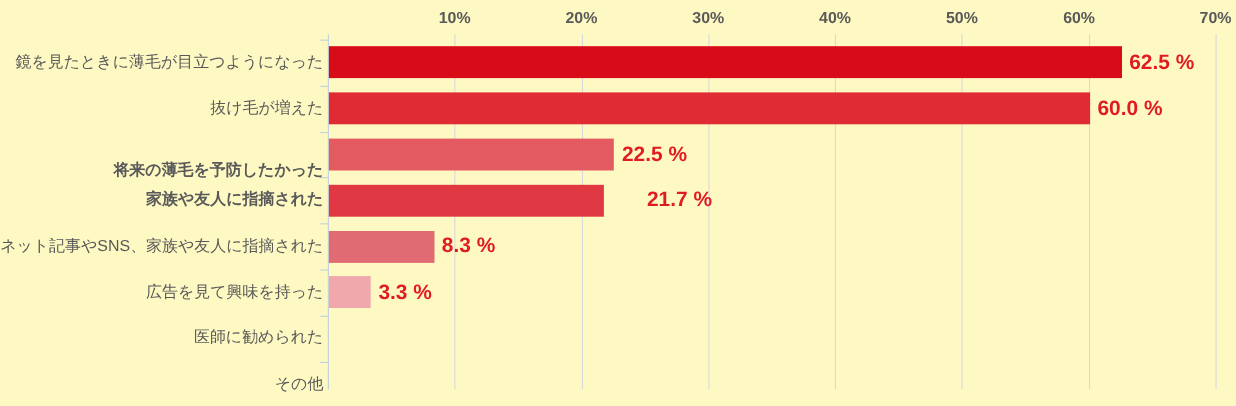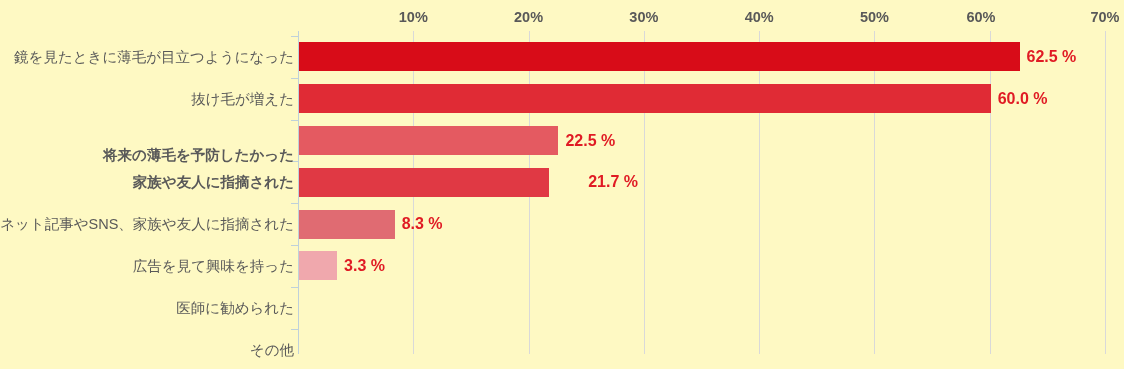--- a/index.html
+++ b/index.html
@@ -63,21 +63,21 @@
     transform: translateY(-50%);
   }
   
   .bar {
     position: absolute;
     left: 299px;
   }
   
   .value-label {
     position: absolute;
-    font-size: 16px;
+    font-size: 19px;
     font-weight: bold;
     color: #e01b24;
     white-space: nowrap;
     line-height: 1;
     transform: translateY(-50%);
   }
 </style>
 </head>
 <body>
 
@@ -111,21 +111,21 @@
       <div class="tick-label" style="left: 981px;">60%</div>
       <div class="tick-label" style="left: 1105px;">70%</div>
     </div>
   <div id="categories-layer">
       <div class="cat-label" style="top: 56.9px;">鏡を見たときに薄毛が目立つようになった</div>
       <div class="cat-label" style="top: 98.7px;">抜け毛が増えた</div>
       <div class="cat-label" style="top: 155px; font-weight: bold;">将来の薄毛を予防したかった</div>
       <div class="cat-label" style="top: 182.3px; font-weight: bold;">家族や友人に指摘された</div>
       <div class="cat-label" style="top: 224.1px;">ネット記事やSNS、家族や友人に指摘された</div>
       <div class="cat-label" style="top: 265.9px; margin-left: 40px;">広告を見て興味を持った</div>
-      <div class="cat-label" style="top: 307.7px;">医師に勧められた</div>
+      <div class="cat-label" style="top: 307.7px; font-family: Liberation Mono, monospace;">医師に勧められた</div>
       <div class="cat-label" style="top: 349.5px;">その他</div>
     </div>
   <div id="bars-layer">
       <div class="bar" style="top: 42.4px; height: 29px; width: 720.536px; background: rgb(216, 12, 24);"></div>
       <div class="bar" style="top: 84.2px; height: 29px; width: 691.714px; background: rgb(224, 43, 53);"></div>
       <div class="bar" style="top: 126px; height: 29px; width: 259.393px; background: rgb(228, 90, 97);"></div>
       <div class="bar" style="top: 167.8px; height: 29px; width: 250.17px; background: rgb(224, 57, 68);"></div>
       <div class="bar" style="top: 209.6px; height: 29px; width: 95.6871px; background: rgb(224, 107, 114);"></div>
       <div class="bar" style="top: 251.4px; height: 29px; width: 38.0443px; background: rgb(240, 168, 173);"></div>
     </div>

